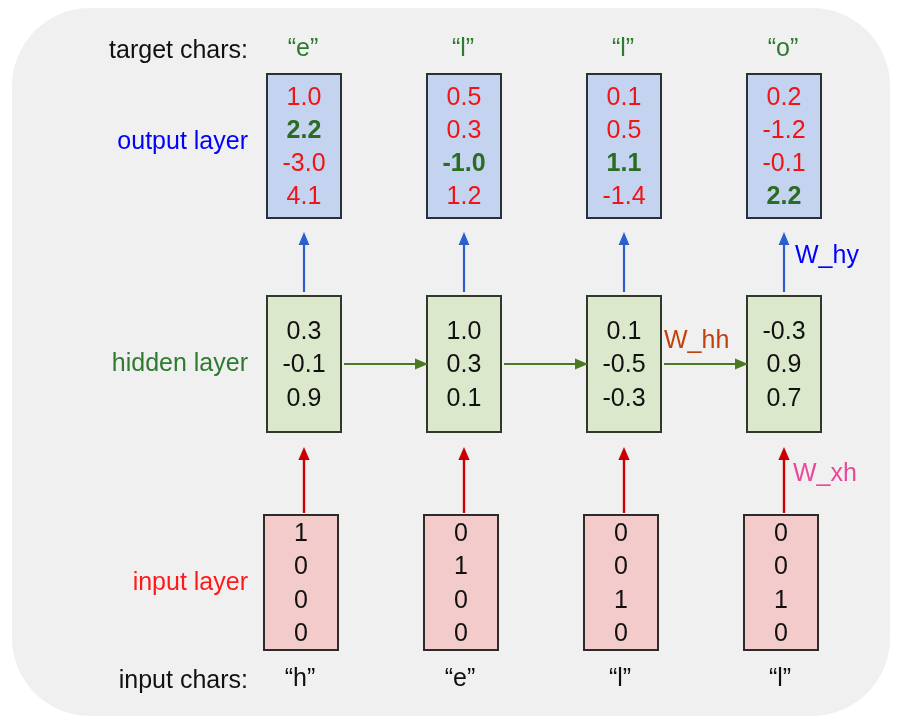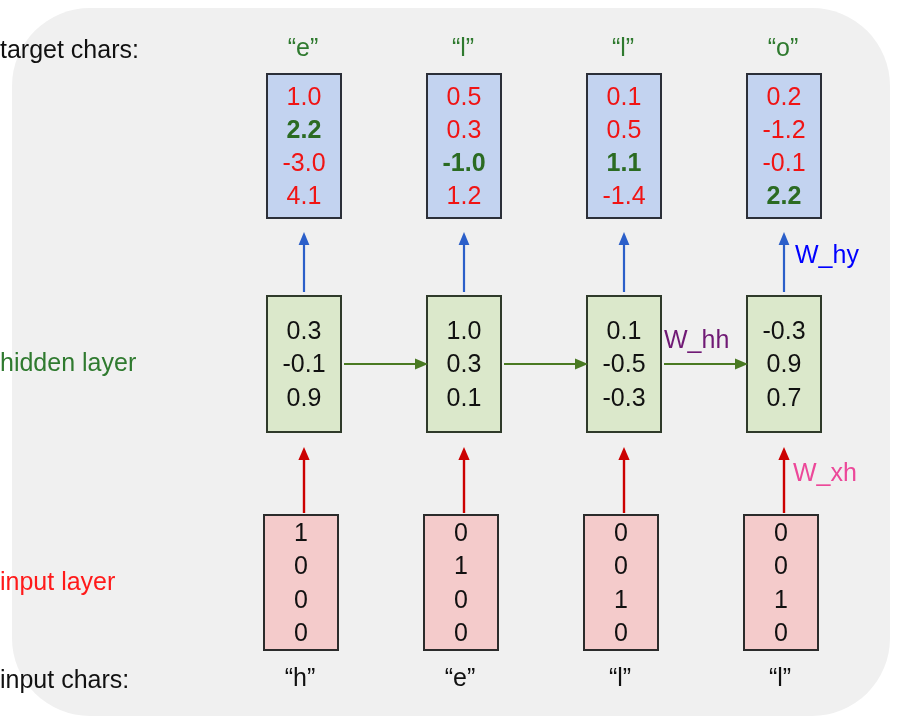--- a/index.html
+++ b/index.html
@@ -29,20 +29,21 @@
     height: 708px;
     background: #f0f0f0;
     border-radius: 78px;
   }
 
   
   .row-label {
     position: absolute;
     font-size: 25px;
     white-space: nowrap;
+    text-align: right;
   }
   .row-label.target-chars { left: 0px;  top: 35px;  width: 248px; color: #111111; }
   .row-label.output       { left: 0px;  top: 126px; width: 248px; color: #0000ff; }
   .row-label.hidden       { left: 0px;  top: 348px; width: 248px; color: #2f7a2f; }
   .row-label.input        { left: 0px;  top: 567px; width: 248px; color: #ff1a1a; }
   .row-label.input-chars  { left: 0px;  top: 665px; width: 248px; color: #111111; }
 
   
   .char-cap {
     position: absolute;
@@ -109,31 +110,32 @@
   }
   .arrow-v svg, .arrow-h svg { display: block; overflow: visible; }
 
   
   .w-label {
     position: absolute;
     font-size: 25px;
     white-space: nowrap;
   }
   .w-label.hy { color: #0000ff; }
-  .w-label.hh { color: #701a75; }
+  .w-label.hh { color: #c2410c; }
   .w-label.xh { color: #ec4899; }
 </style>
 </head>
 <body>
 
 <div id="stage">
 
   <div id="panel"></div>
 
   <div class="row-label target-chars">target chars:</div>
+  <div class="row-label output">output layer</div>
   <div class="row-label hidden">hidden layer</div>
   <div class="row-label input-chars">input chars:</div>
   <div class="row-label input">input layer</div>
 
   <div class="char-cap target" style="left:264px">“e”</div>
   <div class="char-cap target" style="left:424px">“l”</div>
   <div class="char-cap target" style="left:584px">“l”</div>
   <div class="char-cap target" style="left:744px">“o”</div>
 
   <div class="vec output" style="left:266px">

